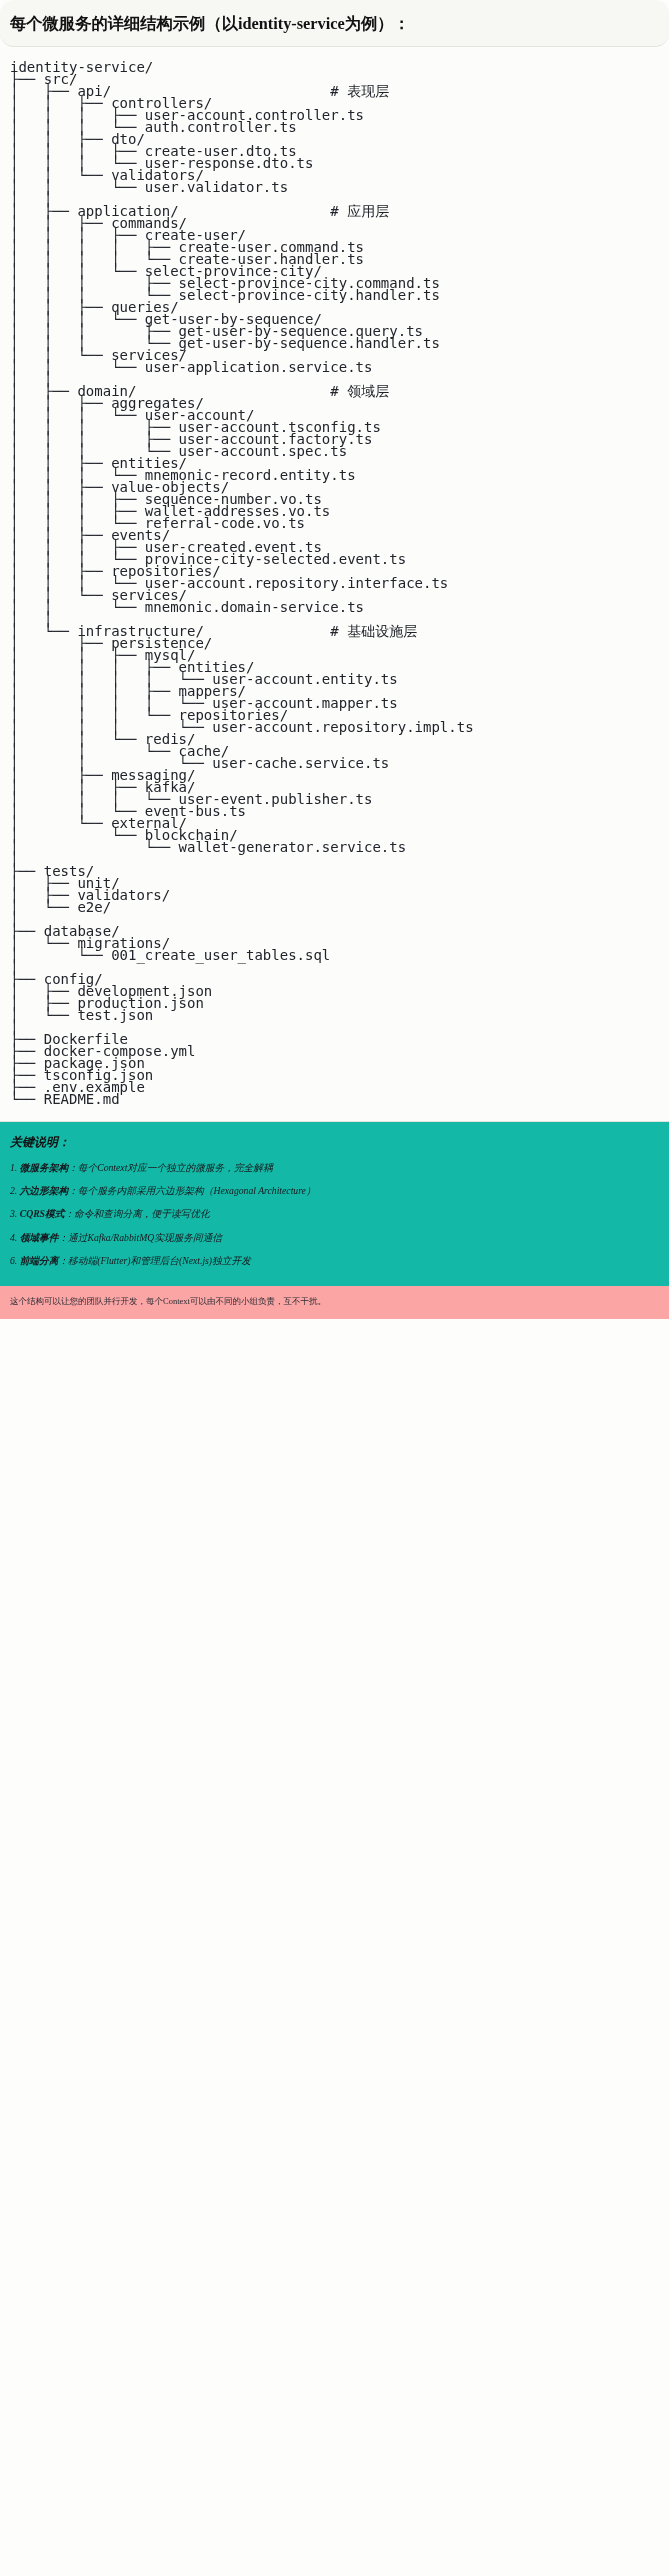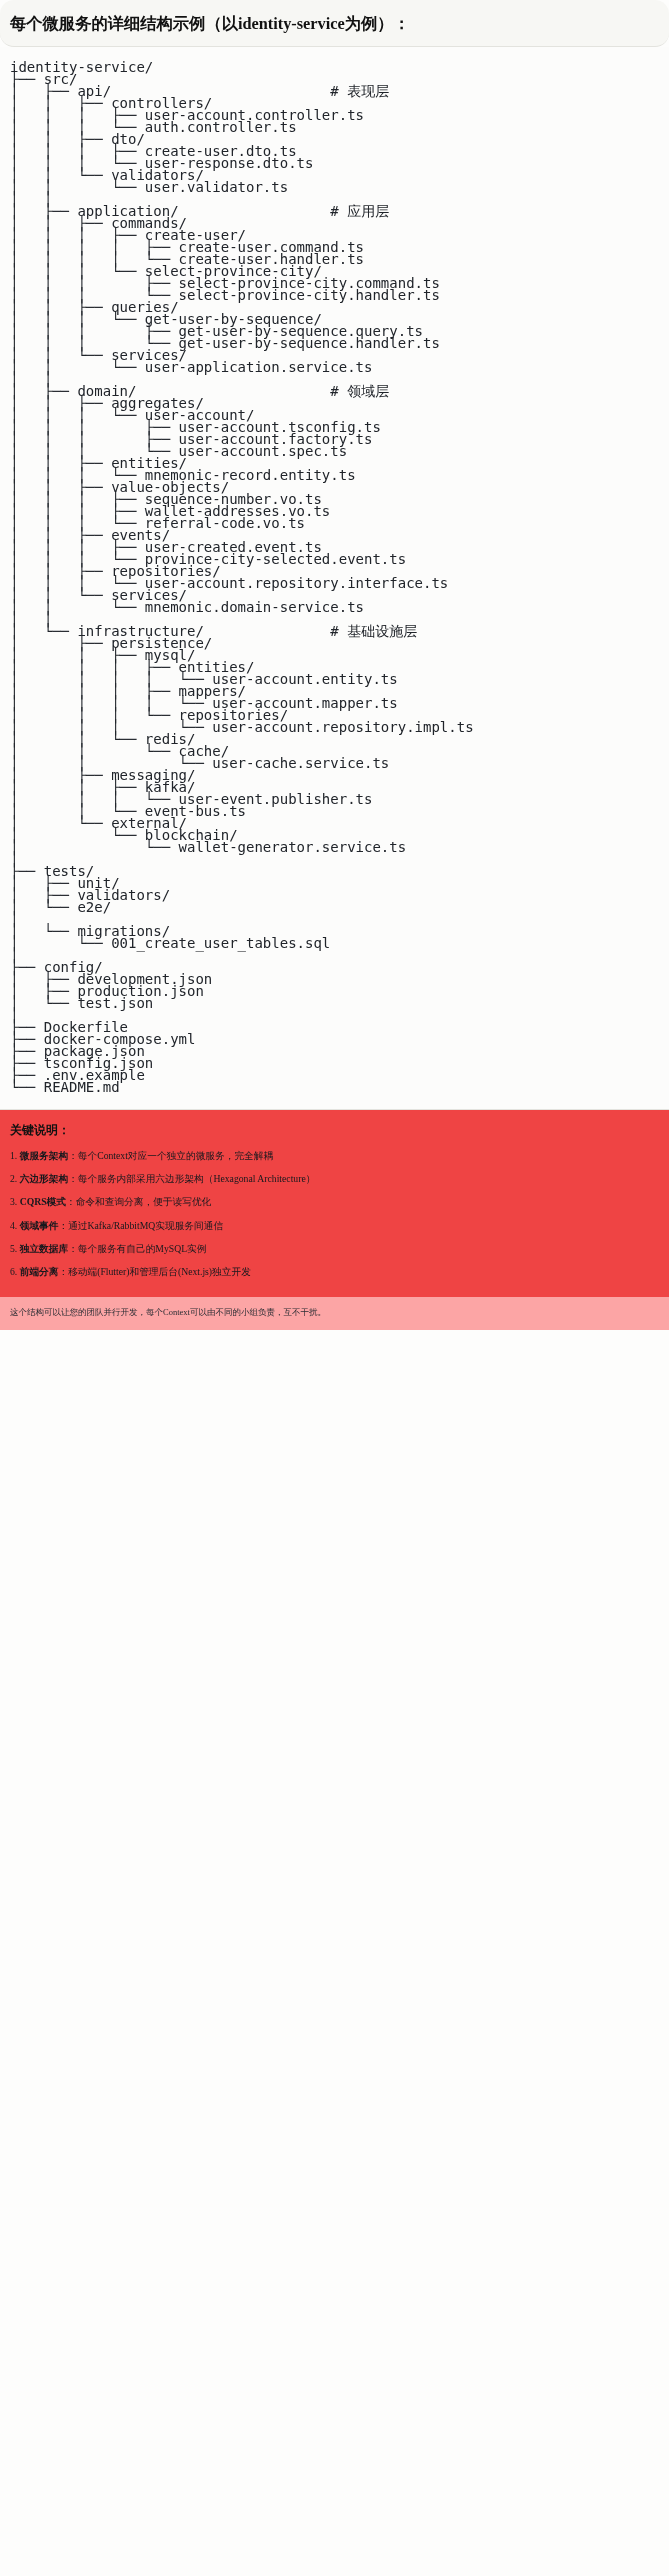--- a/index.html
+++ b/index.html
@@ -44,23 +44,24 @@
     line-height: 12px;
     color: #20242a;
     white-space: pre;
     margin: 0;
     letter-spacing: 0px;
   }
   .tree .row { display: block; white-space: pre; }
 
   
   .notes-block {
-    background: #ef4444;
+    background: #14b8a6;
     border-top: 0.6px solid #e3e3de;
     padding: 12.5px 10px 10px 10px;
+    font-style: italic;
   }
   .notes-title {
     font-family: "Liberation Serif", serif;
     font-size: 12px;
     font-weight: bold;
     color: #111111;
     margin: 0 0 8.8px 0;
   }
   .note-item {
     font-family: "Liberation Serif", serif;
@@ -157,20 +158,21 @@
 </span><span class="row">│       │   └── event-bus.ts
 </span><span class="row">│       └── external/
 </span><span class="row">│           └── blockchain/
 </span><span class="row">│               └── wallet-generator.service.ts
 </span><span class="row">│
 </span><span class="row">├── tests/
 </span><span class="row">│   ├── unit/
 </span><span class="row">│   ├── validators/
 </span><span class="row">│   └── e2e/
 </span><span class="row">│
+</span><span class="row">├── database/
 </span><span class="row">│   └── migrations/
 </span><span class="row">│       └── 001_create_user_tables.sql
 </span><span class="row">│
 </span><span class="row">├── config/
 </span><span class="row">│   ├── development.json
 </span><span class="row">│   ├── production.json
 </span><span class="row">│   └── test.json
 </span><span class="row">│
 </span><span class="row">├── Dockerfile
 </span><span class="row">├── docker-compose.yml
@@ -181,21 +183,20 @@
 </span></pre>
   </div>
 
   <div class="notes-block">
     <h2 class="notes-title">关键说明：</h2>
     <div id="notes-list">
         <p class="note-item"><span class="num">1. </span><span class="lead">微服务架构</span><span class="body">：每个Context对应一个独立的微服务，完全解耦</span></p>
         <p class="note-item"><span class="num">2. </span><span class="lead">六边形架构</span><span class="body">：每个服务内部采用六边形架构（Hexagonal Architecture）</span></p>
         <p class="note-item"><span class="num">3. </span><span class="lead">CQRS模式</span><span class="body">：命令和查询分离，便于读写优化</span></p>
         <p class="note-item"><span class="num">4. </span><span class="lead">领域事件</span><span class="body">：通过Kafka/RabbitMQ实现服务间通信</span></p>
-        <p class="note-item"><span class="num">5. </span><span class="lead">独立数据库</span><span class="body">：每个服务有自己的MySQL实例</span></p>
         <p class="note-item"><span class="num">6. </span><span class="lead">前端分离</span><span class="body">：移动端(Flutter)和管理后台(Next.js)独立开发</span></p>
       </div>
   </div>
 
   <div class="footer-note">这个结构可以让您的团队并行开发，每个Context可以由不同的小组负责，互不干扰。</div>
 
 </div>
 
 
 </body></html>

